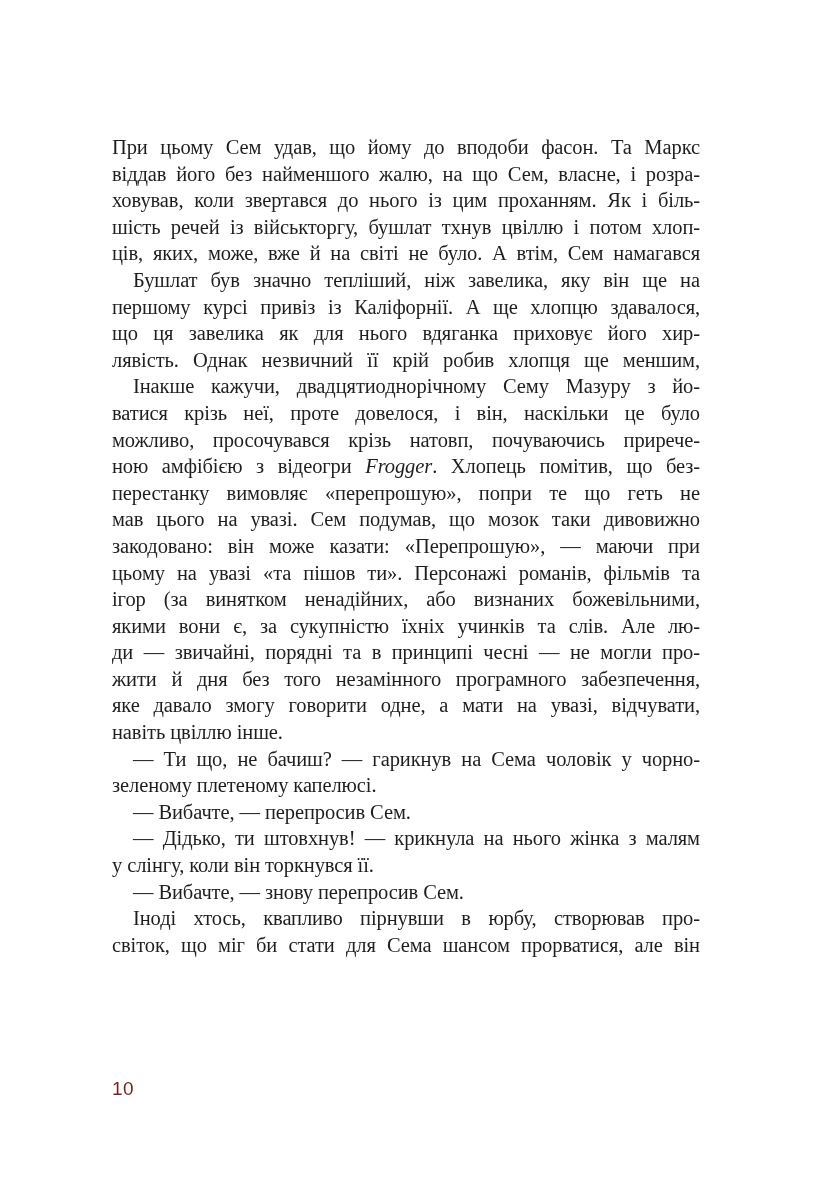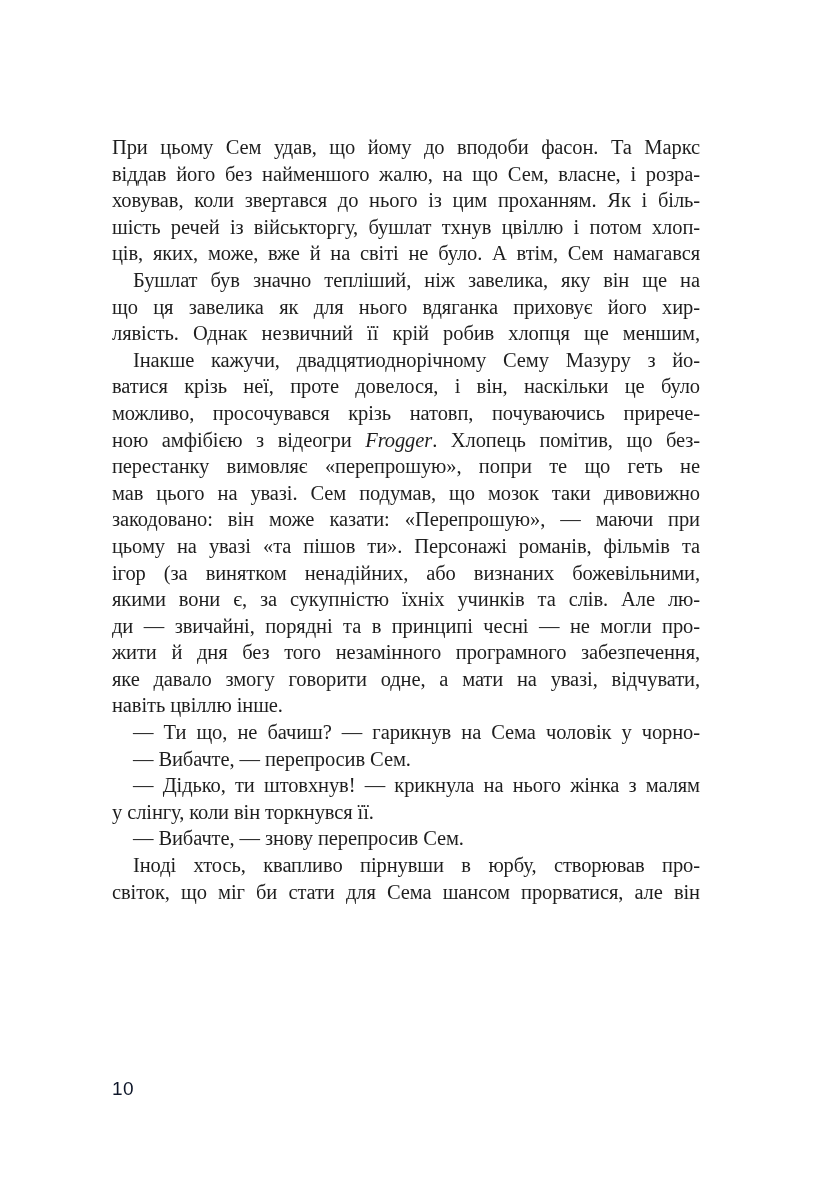--- a/index.html
+++ b/index.html
@@ -43,38 +43,39 @@
     text-align-last: left;
   }
   .line i {
   }
   .page-number {
     position: absolute;
     left: 112px;
     top: 1078px;
     font-family: "Liberation Sans", "DejaVu Sans", sans-serif;
     font-size: 19px;
-    color: #0f172a;
+    color: #7f1d1d;
     letter-spacing: 0.5px;
   }
 </style>
 </head>
 <body>
 
 <div class="page">
   <div class="text-block">
       <p class="para">
         <span class="line">При цьому Сем удав, що йому до вподоби фасон. Та Маркс</span>
         <span class="line">віддав його без найменшого жалю, на що Сем, власне, і розра-</span>
         <span class="line">ховував, коли звертався до нього із цим проханням. Як і біль-</span>
         <span class="line">шість речей із військторгу, бушлат тхнув цвіллю і потом хлоп-</span>
         <span class="line">ців, яких, може, вже й на світі не було. А втім, Сем намагався</span>
       </p>
       <p class="para indent">
         <span class="line">Бушлат був значно тепліший, ніж завелика, яку він ще на</span>
+        <span class="line">першому курсі привіз із Каліфорнії. А ще хлопцю здавалося,</span>
         <span class="line">що ця завелика як для нього вдяганка приховує його хир-</span>
         <span class="line">лявість. Однак незвичний її крій робив хлопця ще меншим,</span>
       </p>
       <p class="para indent">
         <span class="line">Інакше кажучи, двадцятиоднорічному Сему Мазуру з йо-</span>
         <span class="line">ватися крізь неї, проте довелося, і він, наскільки це було</span>
         <span class="line">можливо, просочувався крізь натовп, почуваючись прирече-</span>
         <span class="line">ною амфібією з відеогри <i>Frogger</i>. Хлопець помітив, що без-</span>
         <span class="line">перестанку вимовляє «перепрошую», попри те що геть не</span>
         <span class="line">мав цього на увазі. Сем подумав, що мозок таки дивовижно</span>
@@ -82,20 +83,21 @@
         <span class="line">цьому на увазі «та пішов ти». Персонажі романів, фільмів та</span>
         <span class="line">ігор (за винятком ненадійних, або визнаних божевільними,</span>
         <span class="line">якими вони є, за сукупністю їхніх учинків та слів. Але лю-</span>
         <span class="line">ди — звичайні, порядні та в принципі чесні — не могли про-</span>
         <span class="line">жити й дня без того незамінного програмного забезпечення,</span>
         <span class="line">яке давало змогу говорити одне, а мати на увазі, відчувати,</span>
         <span class="line last">навіть цвіллю інше.</span>
       </p>
       <p class="para indent">
         <span class="line">— Ти що, не бачиш? — гарикнув на Сема чоловік у чорно-</span>
+        <span class="line last">зеленому плетеному капелюсі.</span>
       </p>
       <p class="para indent">
         <span class="line last">— Вибачте, — перепросив Сем.</span>
       </p>
       <p class="para indent">
         <span class="line">— Дідько, ти штовхнув! — крикнула на нього жінка з малям</span>
         <span class="line last">у слінгу, коли він торкнувся її.</span>
       </p>
       <p class="para indent">
         <span class="line last">— Вибачте, — знову перепросив Сем.</span>

